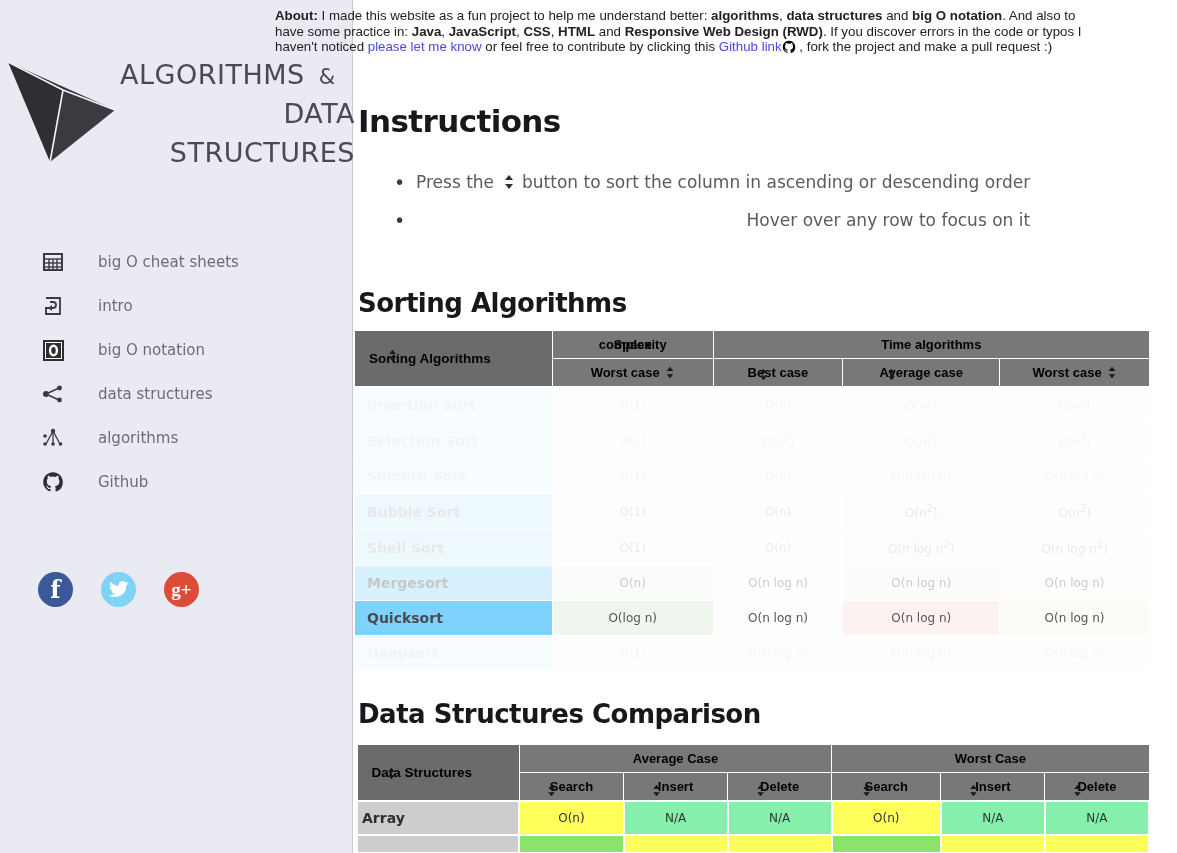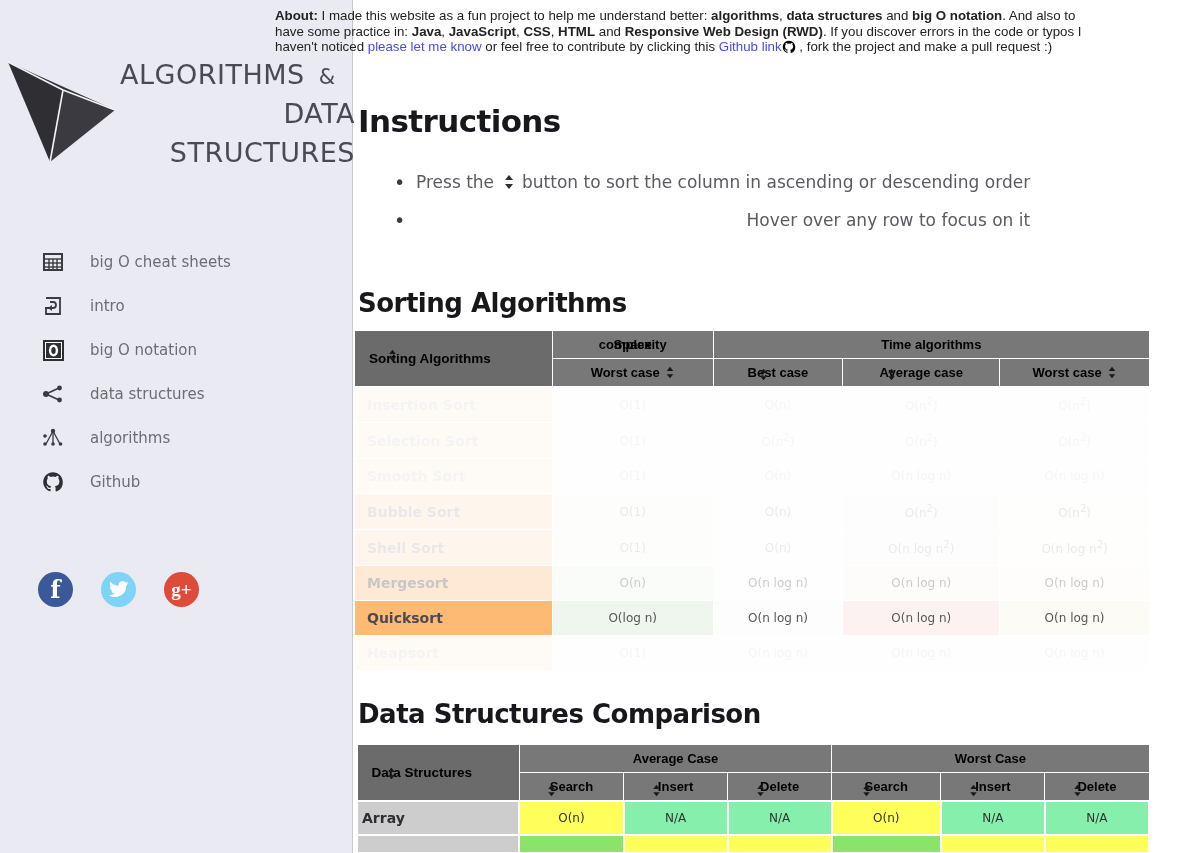--- a/index.html
+++ b/index.html
@@ -38,20 +38,21 @@
   }
   .logo-line1 { display: block; }
   .logo-amp { font-size: 21px; padding-left: 14px; }
   .logo-line2 { display: block; text-align: right; }
 
   .nav { position: absolute; left: 38px; top: 240px; width: 300px; }
   .nav-item {
     display: flex; align-items: center;
     height: 44px; margin-bottom: 0px;
     cursor: pointer;
+    gap: 8px;
   }
   .nav-ico {
     width: 30px; height: 30px;
     display: flex; align-items: center; justify-content: center;
     flex: 0 0 30px;
     color: #3a3a40;
   }
   .nav-label {
     margin-left: 22px;
     font-family: "DejaVu Sans", sans-serif;
@@ -169,21 +170,21 @@
     font-size: 12px;
     text-align: center;
     padding: 9px 4px;
     border: 1px solid #ffffff;
     color: #555;
     white-space: nowrap;
   }
   td.rowlab {
     text-align: left; padding-left: 12px;
     font-weight: bold; font-size: 14px;
-    color: #4a4a52; background: #fdba74;
+    color: #4a4a52; background: #7dd3fc;
   }
   #ds-table td.rowlab { background: #cdcdcd; color: #2e2e33; }
   #ds-table td { border: 2px solid #ffffff; padding: 8px 4px; color: #333; }
 
   tr.faded td { opacity: 0.055; }
   tr.faded2 td { opacity: 0.12; }
   tr.faded3 td { opacity: 0.30; }
   tr.solid td { opacity: 1; }
 
   .c-green  { background: #eff6ee; }

